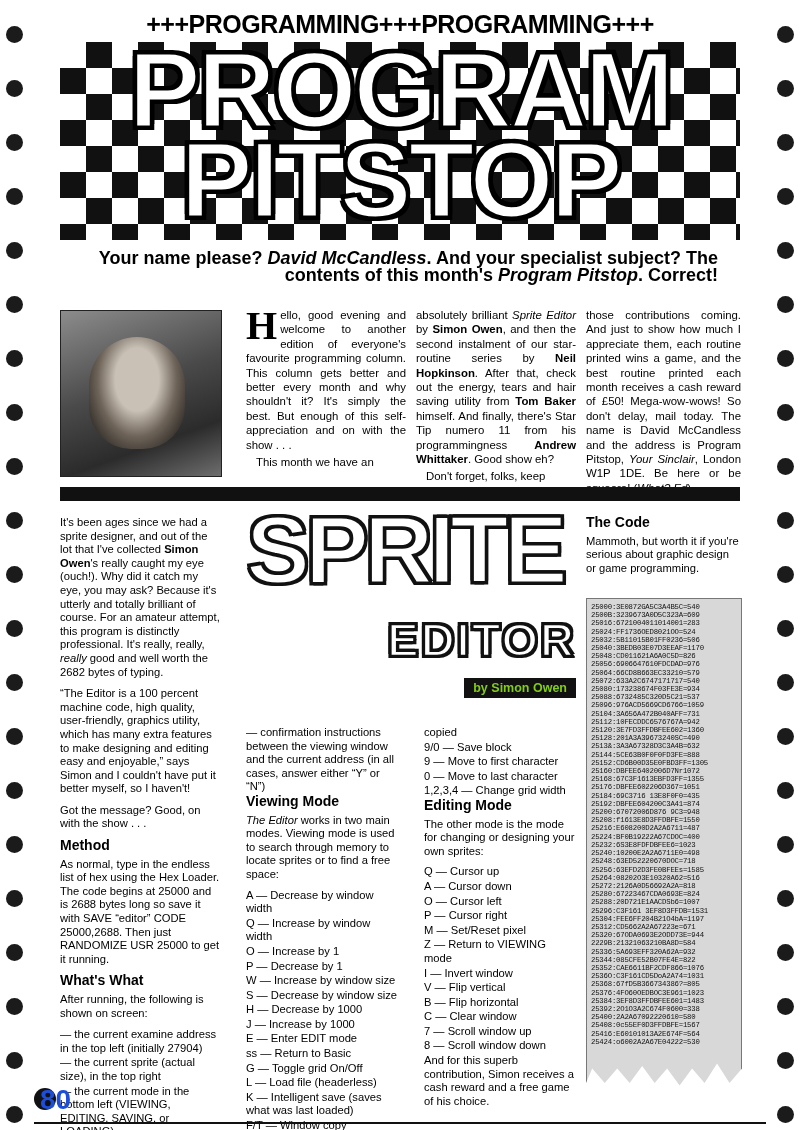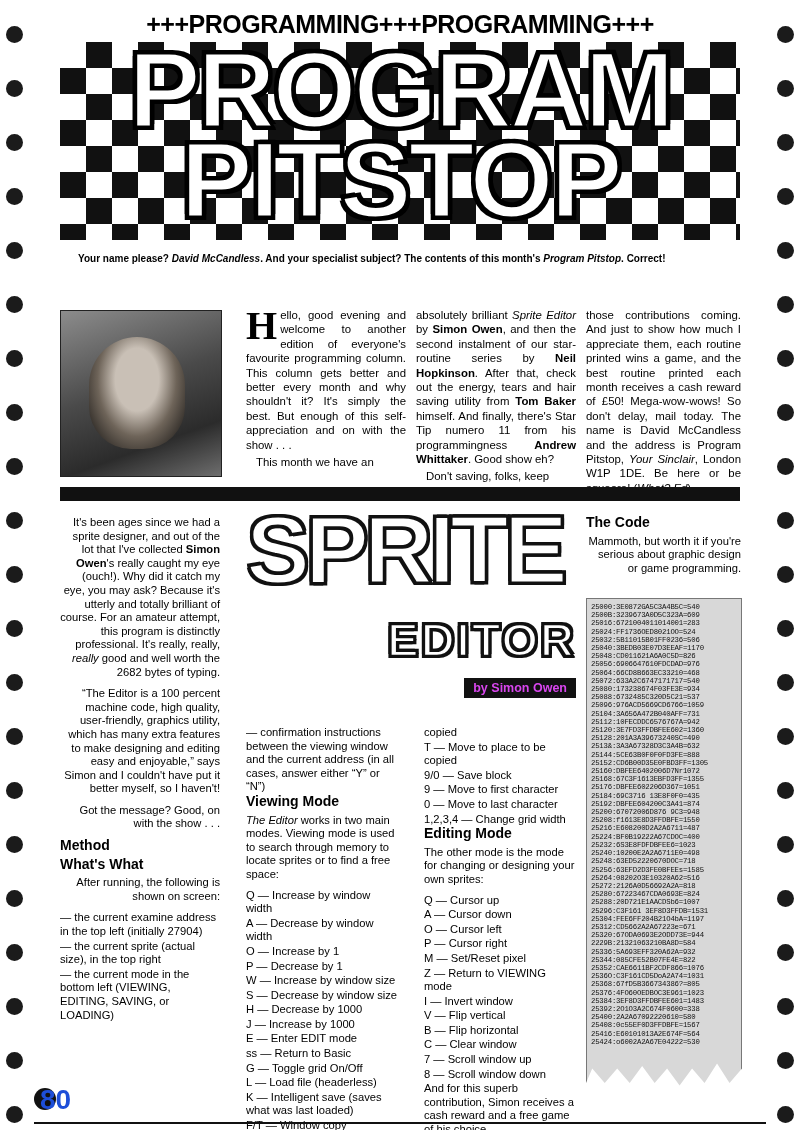--- a/index.html
+++ b/index.html
@@ -52,21 +52,21 @@
     text-shadow:
       3px 3px 0 #000, -3px 3px 0 #000, 3px -3px 0 #000, -3px -3px 0 #000;
     letter-spacing:-3px;
   }
   .masthead .w1 { top:-6px; font-size:108px; line-height:108px; }
   .masthead .w2 { top:84px; font-size:108px; line-height:108px; }
 
   
   .standfirst {
     position:absolute; left:78px; top:250px; width:640px;
-    text-align:left; font-size:10px; line-height:17px;
+    text-align:right; font-size:18px; line-height:17px;
     font-weight:bold;
   }
   .standfirst em { font-style:italic; }
 
   
   .photo {
     position:absolute; left:60px; top:310px; width:160px; height:165px;
     background:linear-gradient(160deg,#8c8c8c,#4a4a4a 45%,#2b2b2b 75%,#6e6e6e);
     border:1px solid #222;
   }
@@ -98,21 +98,21 @@
   }
 
   
   .col {
     position:absolute; font-size:11.2px; line-height:13.6px;
     text-align:left;
   }
   .colA { left:60px; top:516px; width:160px; }
   .colC { left:586px; top:516px; width:155px; }
 
-  .col p { margin:0 0 8px 0;text-align:right; }
+  .col p { margin:0 0 8px 0; }
   .col h3 {
     font-size:14px; margin:2px 0 5px 0; font-weight:bold;
   }
   .col ul { margin:0 0 8px 0; padding:0; list-style:none; }
   .col li { margin:0 0 1px 0; }
 
   
   .sprite-logo {
     position:absolute; left:246px; top:516px; width:330px; height:205px;
   }
@@ -127,21 +127,21 @@
   .sprite-logo .sub {
     position:absolute; left:60px; top:100px; width:270px;
     font-size:47px; line-height:47px; font-weight:bold; letter-spacing:2px;
     color:#ffffff;
     -webkit-text-stroke:2.5px #111;
     text-shadow:2px 2px 0 #111,-2px 2px 0 #111,2px -2px 0 #111,-2px -2px 0 #111;
     text-align:right;
   }
   .sprite-logo .byline {
     position:absolute; right:0; top:162px;
-    background:#111; color:#d946ef; font-weight:bold; font-size:12.5px;
+    background:#111; color:#84cc16; font-weight:bold; font-size:12.5px;
     padding:3px 9px;
   }
 
   .colB-body { position:absolute; left:246px; top:726px; width:330px; }
   .subcol { float:left; width:152px; font-size:11.2px; line-height:13.6px; }
   .subcol.right { margin-left:26px; }
   .subcol h3 { font-size:14px; font-weight:bold; margin:0 0 5px 0; }
   .subcol p { margin:0 0 7px 0; }
   .subcol ul { margin:0; padding:0; list-style:none; }
   .subcol li { margin:0 0 1px 0; }
@@ -245,34 +245,35 @@
 
   <div class="photo"></div>
 
   <div class="intro-col c1">
     <p><span class="dropcap">H</span><span>ello, good evening and welcome to another edition of everyone's favourite programming column. This column gets better and better every month and why shouldn't it? It's simply the best. But enough of this self-appreciation and on with the show . . .</span></p>
     <p class="indent">This month we have an</p>
   </div>
 
   <div class="intro-col c2">
     <p><span>absolutely brilliant </span><i>Sprite Editor</i><span> by </span><b>Simon Owen</b><span>, and then the second instalment of our star-routine series by </span><b>Neil Hopkinson</b><span>. After that, check out the energy, tears and hair saving utility from </span><b>Tom Baker</b><span> himself. And finally, there's Star Tip numero 11 from his programmingness </span><b>Andrew Whittaker</b><span>. Good show eh?</span></p>
-    <p class="indent">Don't saving, folks, keep</p>
+    <p class="indent">Don't forget, folks, keep</p>
   </div>
 
   <div class="intro-col c3">
     <p><span>those contributions coming. And just to show how much I appreciate them, each routine printed wins a game, and the best routine printed each month receives a cash reward of £50! Mega-wow-wows! So don't delay, mail today. The name is David McCandless and the address is Program Pitstop, </span><i>Your Sinclair</i><span>, London W1P 1DE. Be here or be squeere! (</span><i>What? Ed</i><span>).</span></p>
   </div>
 
   <div class="blackrule"></div>
 
   <div class="col colA">
     <p><span>It's been ages since we had a sprite designer, and out of the lot that I've collected </span><b>Simon Owen</b><span>'s really caught my eye (ouch!). Why did it catch my eye, you may ask? Because it's utterly and totally brilliant of course. For an amateur attempt, this program is distinctly professional. It's really, really, </span><i>really</i><span> good and well worth the 2682 bytes of typing.</span></p>
     <p>“The Editor is a 100 percent machine code, high quality, user-friendly, graphics utility, which has many extra features to make designing and editing easy and enjoyable,” says Simon and I couldn't have put it better myself, so I haven't!</p>
     <p>Got the message? Good, on with the show . . .</p>
     <h3>Method</h3>
+    <p>As normal, type in the endless list of hex using the Hex Loader. The code begins at 25000 and is 2688 bytes long so save it with SAVE “editor” CODE 25000,2688. Then just RANDOMIZE USR 25000 to get it running.</p>
     <h3>What's What</h3>
     <p>After running, the following is shown on screen:</p>
     <ul id="whatsList">
         <li>— the current examine address in the top left (initially 27904)</li>
         <li>— the current sprite (actual size), in the top right</li>
         <li>— the current mode in the bottom left (VIEWING, EDITING, SAVING, or LOADING)</li>
       </ul>
   </div>
 
   <div class="sprite-logo">
@@ -282,40 +283,39 @@
   </div>
 
   <div class="colB-body">
     <div class="subcol">
       <ul id="leadList">
           <li>— confirmation instructions between the viewing window and the current address (in all cases, answer either “Y” or “N”)</li>
         </ul>
       <h3>Viewing Mode</h3>
       <p><i>The Editor</i><span> works in two main modes. Viewing mode is used to search through memory to locate sprites or to find a free space:</span></p>
       <ul id="viewList">
+          <li>A — Decrease by window width</li>
           <li>Q — Increase by window width</li>
-          <li>A — Decrease by window width</li>
           <li>O — Increase by 1</li>
           <li>P — Decrease by 1</li>
           <li>W — Increase by window size</li>
           <li>S — Decrease by window size</li>
           <li>H — Decrease by 1000</li>
           <li>J — Increase by 1000</li>
           <li>E — Enter EDIT mode</li>
           <li>ss — Return to Basic</li>
           <li>G — Toggle grid On/Off</li>
           <li>L — Load file (headerless)</li>
           <li>K — Intelligent save (saves what was last loaded)</li>
           <li>F/T — Window copy</li>
         </ul>
     </div>
     <div class="subcol right">
       <ul id="topList">
           <li>copied</li>
-          <li>T — Move to place to be copied</li>
           <li>9/0 — Save block</li>
           <li>9 — Move to first character</li>
           <li>0 — Move to last character</li>
           <li>1,2,3,4 — Change grid width</li>
         </ul>
       <h3>Editing Mode</h3>
       <p>The other mode is the mode for changing or designing your own sprites:</p>
       <ul id="editList">
           <li>Q — Cursor up</li>
           <li>A — Cursor down</li>
@@ -341,21 +341,21 @@
 
   <div class="codeblock" id="codeBlock">
       <div>25000:3E0872GA5C3A4B5C=540</div>
       <div>2500B:3239673A0D5C323A=609</div>
       <div>25016:6721004011014001=283</div>
       <div>25024:FF1736OED8021OO=524</div>
       <div>25032:5B11015B01FF0236=506</div>
       <div>25040:3BEDB03E07D3EEAF=1170</div>
       <div>25048:CD011621A6A0C5D=826</div>
       <div>25056:6906647610FDCDAD=976</div>
-      <div>25064:66CD8B663EC33210=468</div>
+      <div>25064:66CD8B663EC33210=579</div>
       <div>25072:633A2C6747171717=540</div>
       <div>25080:173238674F03FE3E=934</div>
       <div>25088:6732485C320D5C21=537</div>
       <div>25096:976ACD5669CD6766=1059</div>
       <div>25104:3A656A472B040AFF=731</div>
       <div>25112:10FECDDC6576767A=942</div>
       <div>25120:3E7FD3FFDBFEE602=1360</div>
       <div>25128:201A3A39673240SC=490</div>
       <div>2513&amp;:3A3A67328D3C3A4B=632</div>
       <div>25144:5CE63B0F0F0FD3FE=888</div>

